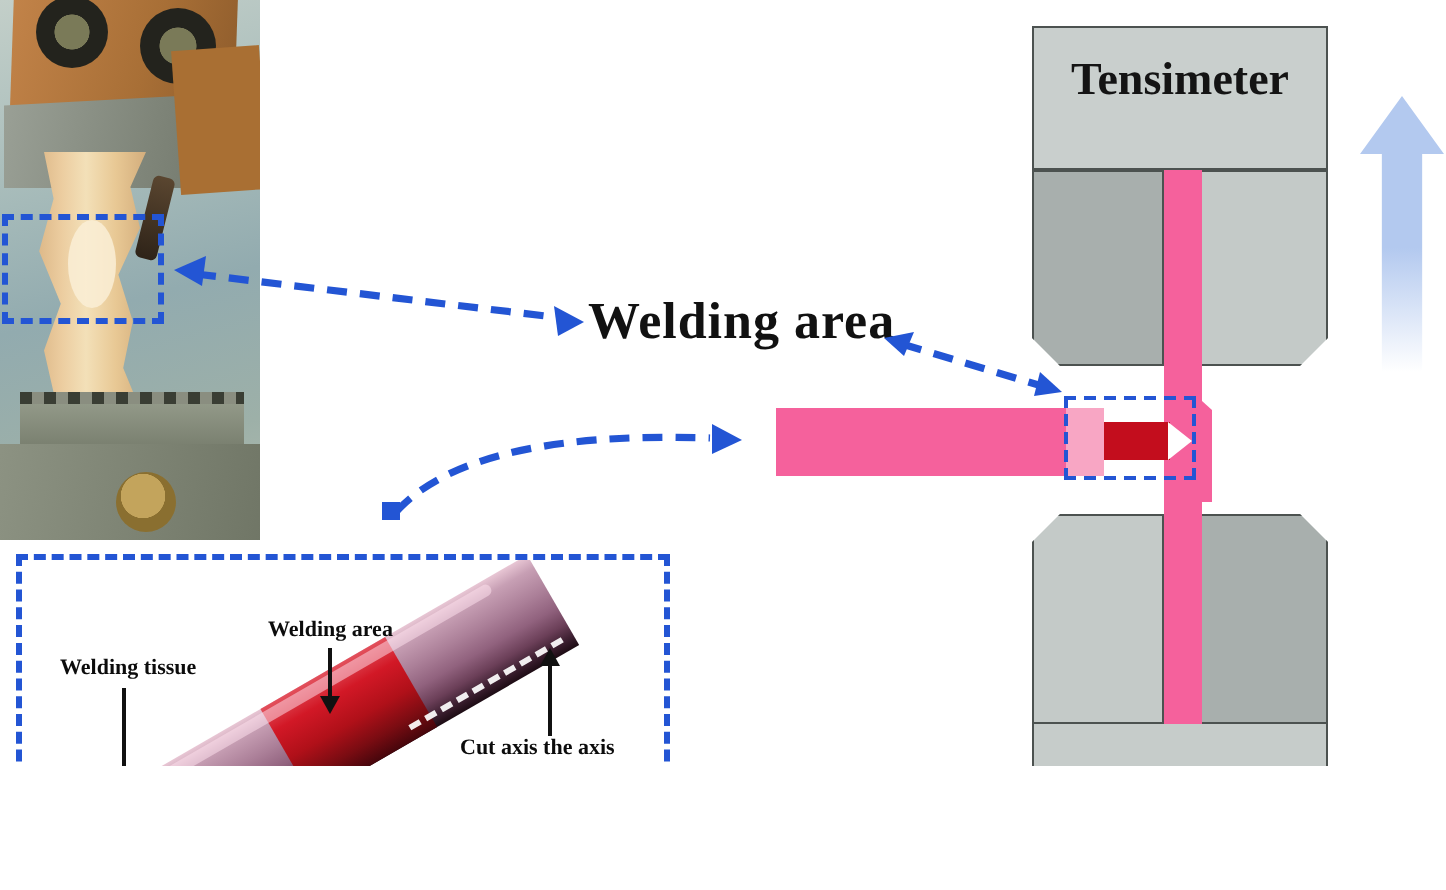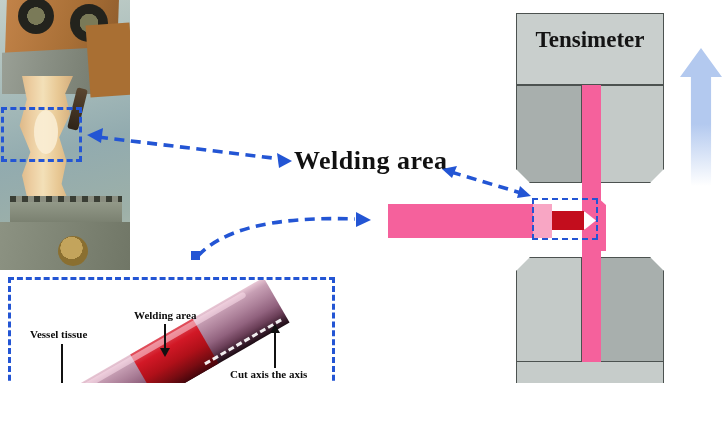--- a/index.html
+++ b/index.html
@@ -129,21 +129,21 @@
   </div>
 
   <div class="abs vessel-box">
     <div class="abs cyl">
       <div class="abs cyl-red"></div>
       <div class="abs cyl-hl"></div>
       <div class="abs cyl-cut"></div>
       <div class="abs cyl-cap"></div>
     </div>
 
-    <div class="small-label" style="left:19px;top:48px;">Vessel tissue</div>
+    <div class="small-label" style="left:19px;top:48px;">Welding tissue</div>
     <div class="bk-line" style="left:50px;top:64px;height:74px;"></div>
     <div class="bk-head-down" style="left:46px;top:137px;"></div>
 
     <div class="small-label" style="left:123px;top:29px;">Welding area</div>
     <div class="bk-line" style="left:153px;top:44px;height:25px;"></div>
     <div class="bk-head-down" style="left:149px;top:68px;"></div>
 
     <div class="bk-head-up" style="left:259px;top:44px;"></div>
     <div class="bk-line" style="left:263px;top:52px;height:36px;"></div>
     <div class="small-label" style="left:219px;top:88px;">Cut axis the axis</div>

